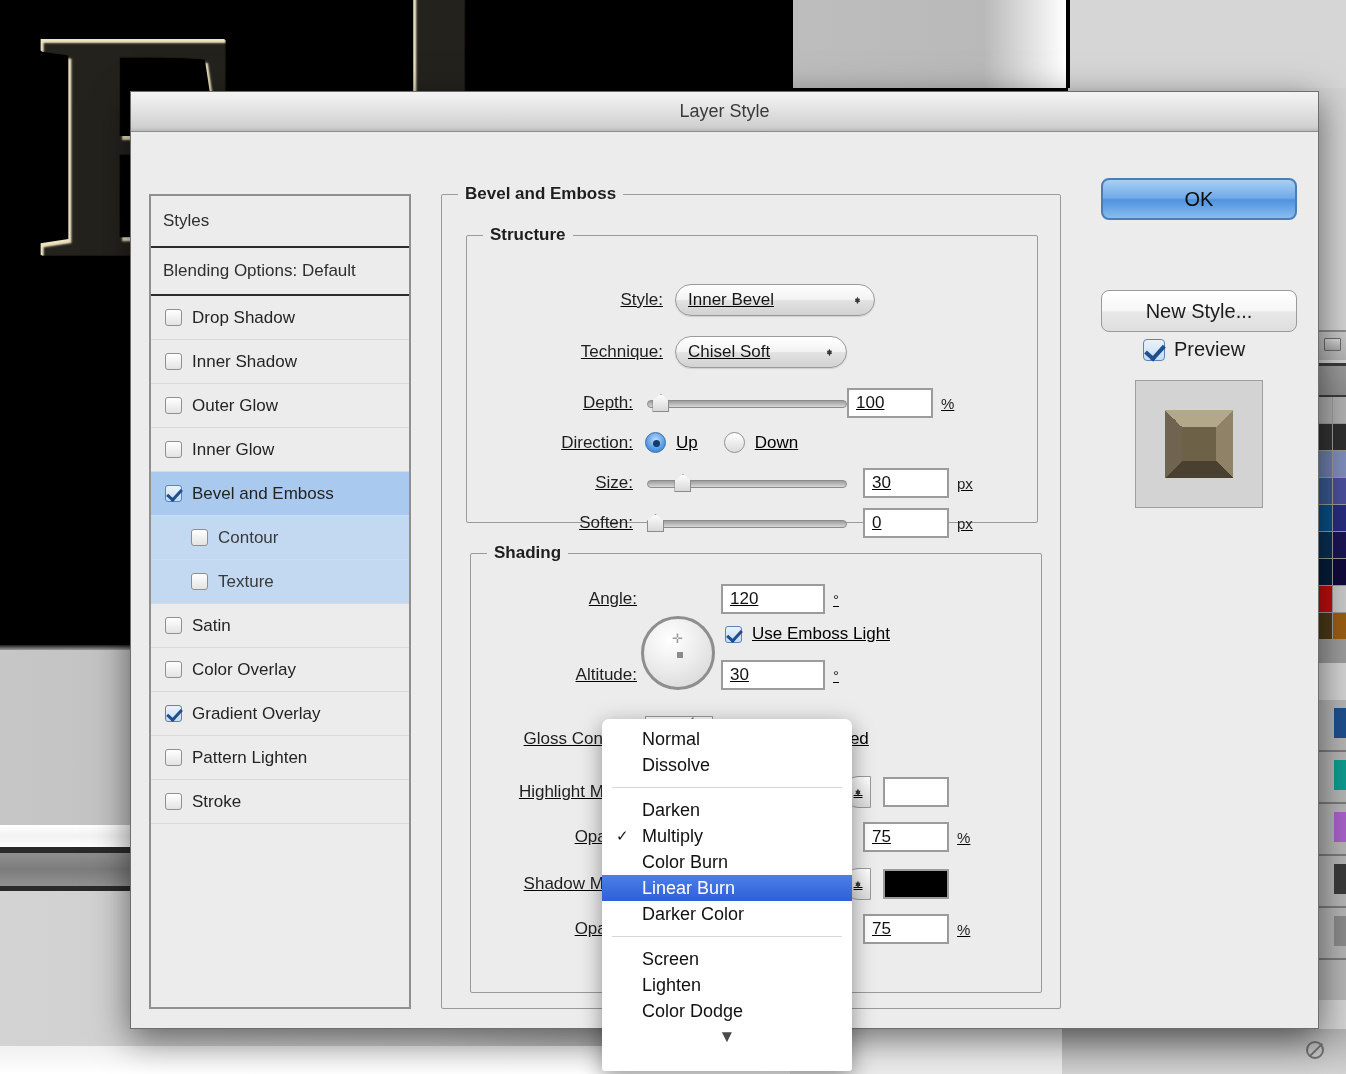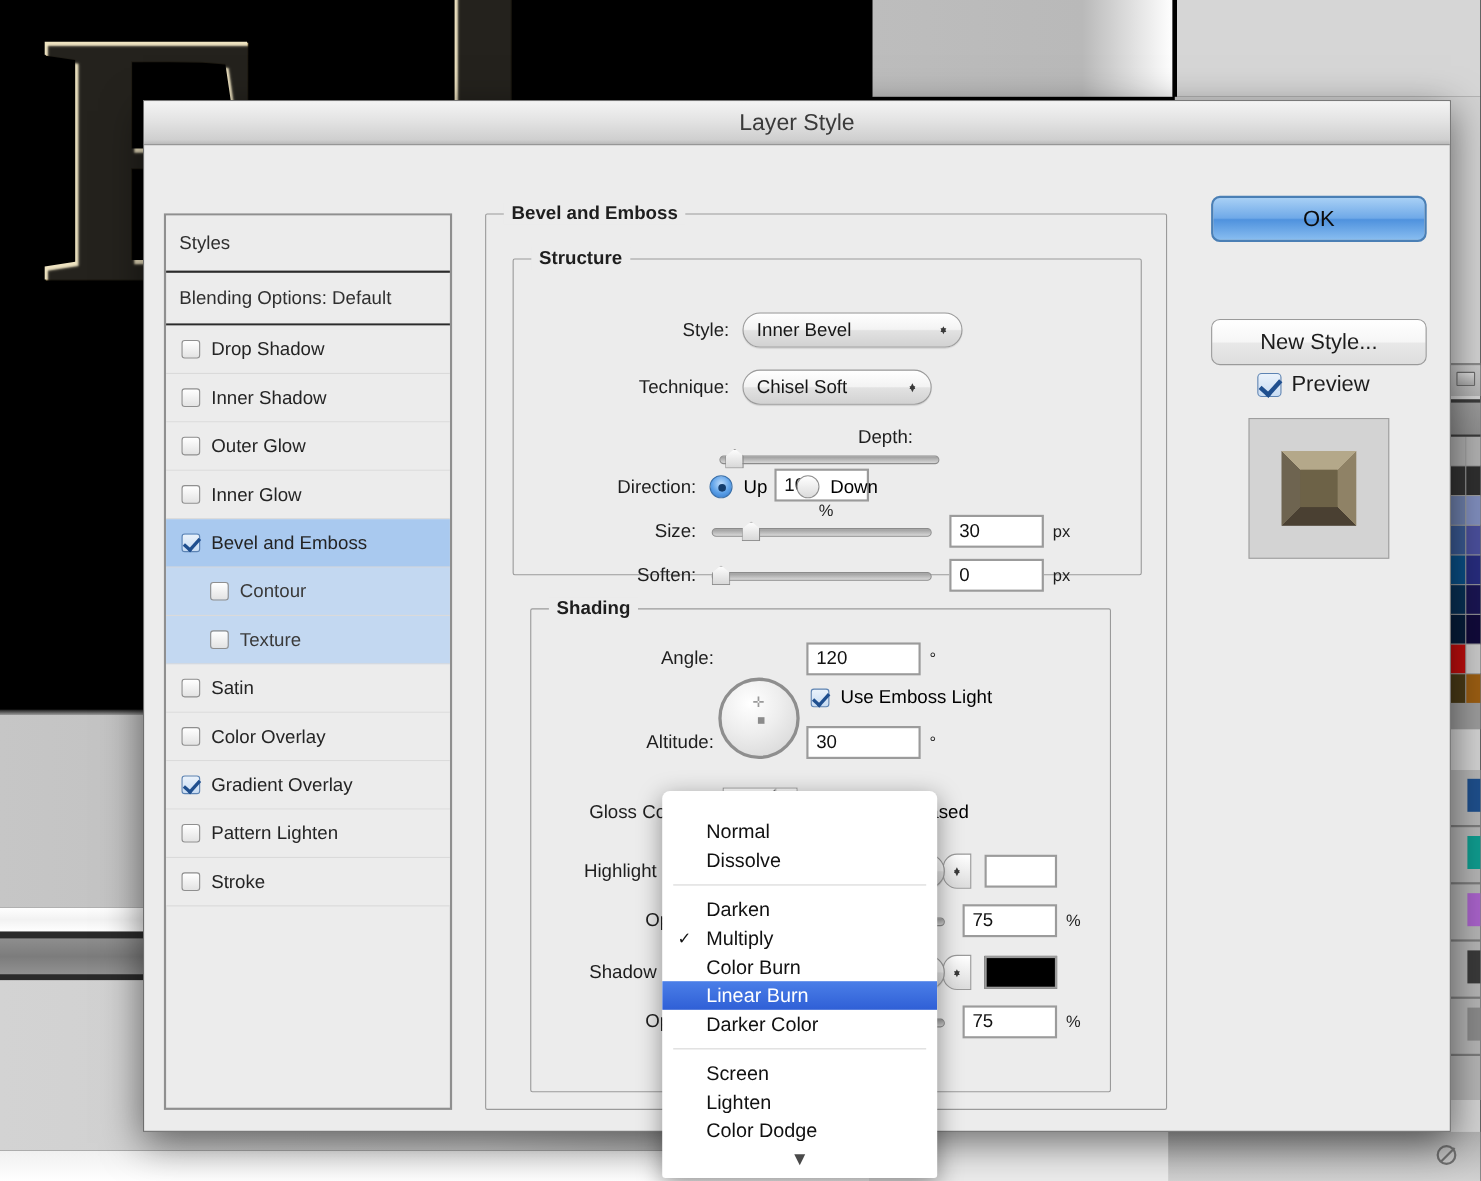--- a/index.html
+++ b/index.html
@@ -129,21 +129,21 @@
     border: 1px solid #6e6e6e;
     box-shadow: 0 10px 34px rgba(0,0,0,.55);
   }
   .titlebar {
     height: 40px;
     background: linear-gradient(180deg,#f4f4f4 0%,#e2e2e2 48%,#cfcfcf 90%,#b9b9b9 100%);
     border-bottom: 1px solid #8d8d8d;
     display: flex; align-items: center; justify-content: center;
   }
   .titlebar .title {
-    font-size: 21px; color: #3a3a3a;
+    font-size: 18px; color: #3a3a3a;
   }
   .dialog-body { position: relative; height: 897px; }
 
   
   .styles-list {
     position: absolute; left: 18px; top: 62px; width: 262px; height: 815px;
     background: #ececec;
     border: 2px solid #8f8f8f;
   }
   .styles-head {
@@ -187,23 +187,23 @@
   .groupbox {
     position: absolute; border: 1px solid #9a9a9a; border-radius: 2px;
   }
   .groupbox > .legend {
     position: absolute; top: -11px; left: 16px;
     background: #ececec; padding: 0 7px;
     font-size: 17px; font-weight: 700; color: #1e1e1e;
   }
   .gb-bevel { left: 310px; top: 62px; width: 620px; height: 815px; }
   .gb-structure { left: 24px; top: 40px; width: 572px; height: 288px; }
-  .gb-shading { left: 40px; top: 358px; width: 528px; height: 440px; }
-
-  .row { position: absolute; display: flex; align-items: center; }
+  .gb-shading { left: 28px; top: 358px; width: 572px; height: 440px; }
+
+  .row { position: absolute; display: flex; align-items: center; text-decoration: underline; }
   .lbl { font-size: 17px; color: #1e1e1e; text-align: right; }
 
   .popup {
     height: 32px; border-radius: 16px;
     background: linear-gradient(180deg,#ffffff 0%,#f3f3f3 48%,#e2e2e2 52%,#d2d2d2 100%);
     border: 1px solid #9a9a9a;
     display: flex; align-items: center; padding: 0 6px 0 12px;
     font-size: 17px; color: #161616; position: relative;
     box-shadow: 0 1px 1px rgba(0,0,0,.12);
   }
@@ -331,21 +331,21 @@
     width: 34px; height: 34px; background: #6d6247;
   }
 
   
   .menu {
     position: absolute; left: 602px; top: 719px; width: 250px; height: 352px;
     background: #ffffff;
     border-radius: 7px 7px 3px 3px;
     box-shadow: 0 6px 22px rgba(0,0,0,.40);
     overflow: hidden;
-    padding-top: 24px;
+    padding-top: 7px;
   }
   .menu-item {
     height: 26px; display: flex; align-items: center;
     font-size: 18px; color: #111;
     padding-left: 14px;
   }
   .menu-item .tick { width: 26px; font-size: 15px; color: #111; }
   .menu-item .mlabel { flex: 1; }
   .menu-item.highlight {
     background: linear-gradient(180deg,#4b7fe8 0%,#2f5fd6 100%);
@@ -523,21 +523,21 @@
             <div class="lbl" style="width:196px;">Technique:</div>
             <div class="popup" style="margin-left:12px;width:172px;">
               <span>Chisel Soft</span>
               <span class="arrows">
                   <span>▲</span>
                   <span>▼</span>
                 </span>
             </div>
           </div>
 
-          <div class="row" style="left:0;top:152px;width:560px;flex-direction:column;">
+          <div class="row" style="left:0;top:152px;width:560px;">
             <div class="lbl" style="width:166px;">Depth:</div>
             <div class="slider" id="depth-slider" style="margin-left:14px;width:200px;">
               <div class="track"></div>
               <div class="knob" style="left: calc(3% - 0.51px);"></div>
             </div>
             <div class="numfield" style="width:86px;">100</div>
             <div class="unit">%</div>
           </div>
 
           <div class="row" style="left:0;top:196px;width:540px;">

